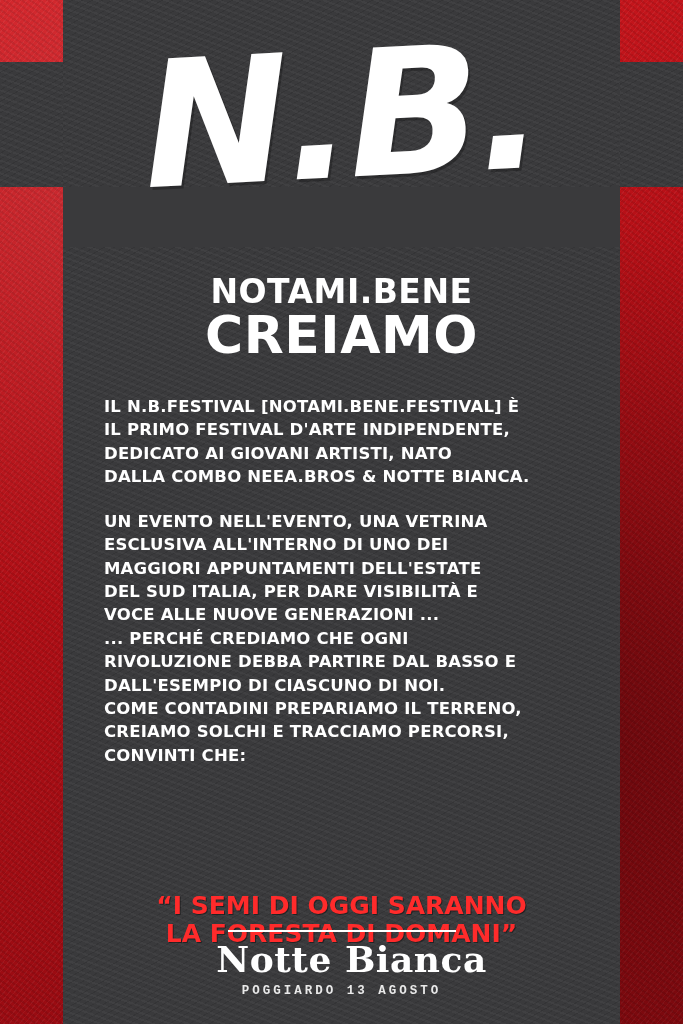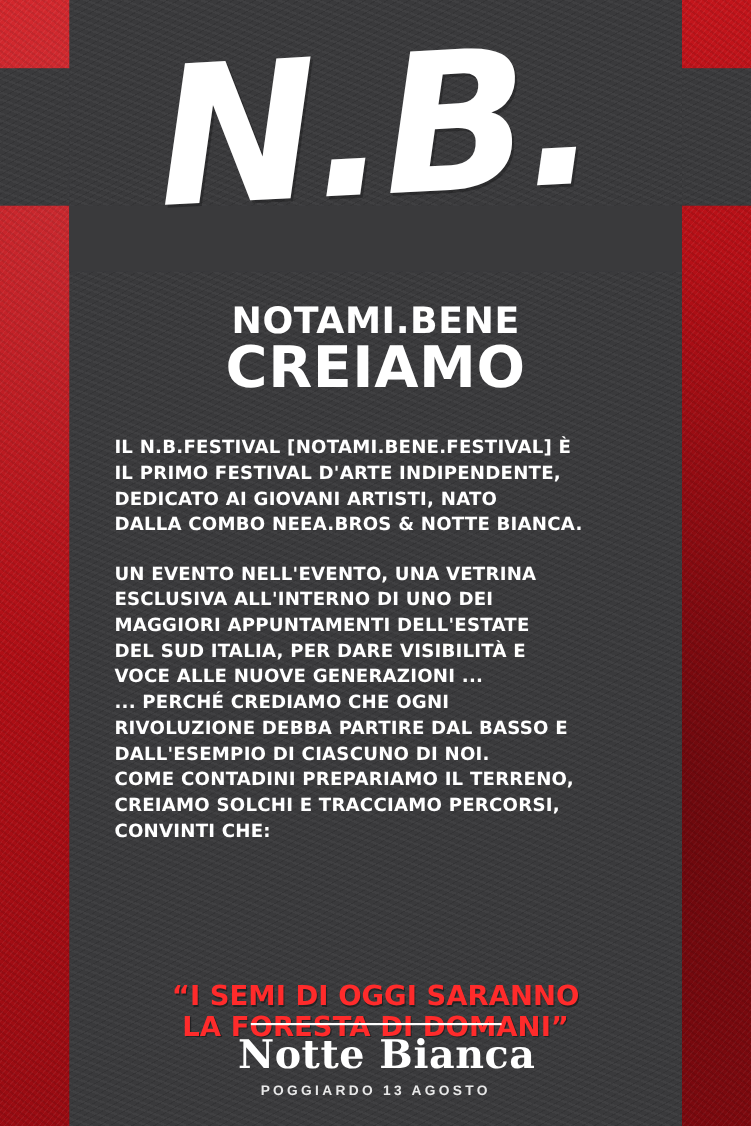--- a/index.html
+++ b/index.html
@@ -153,21 +153,21 @@
     color: #ffffff;
     font-family: "DejaVu Serif", serif;
     font-weight: 700;
     font-size: 36px;
     letter-spacing: 0.5px;
     line-height: 1.1;
     padding-left: 20px;
   }
   .footer-sub {
     color: #e9e9e9;
-    font-family: Liberation Sans, sans-serif;
+    font-family: Liberation Mono, monospace;
     font-weight: 700;
     font-size: 12.5px;
     letter-spacing: 3px;
     margin-top: 4px;
   }
 </style>
 </head>
 <body>
 
 <div class="poster">

